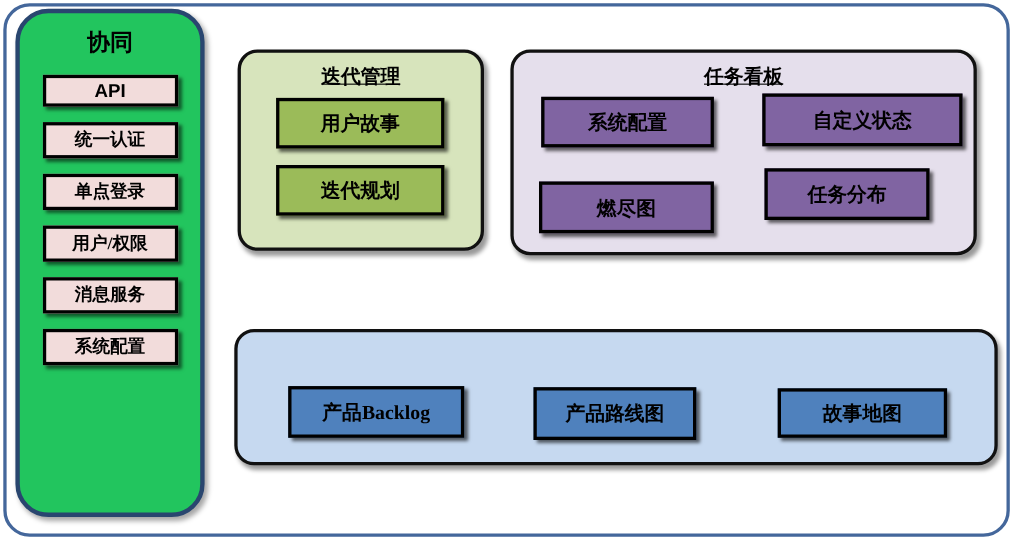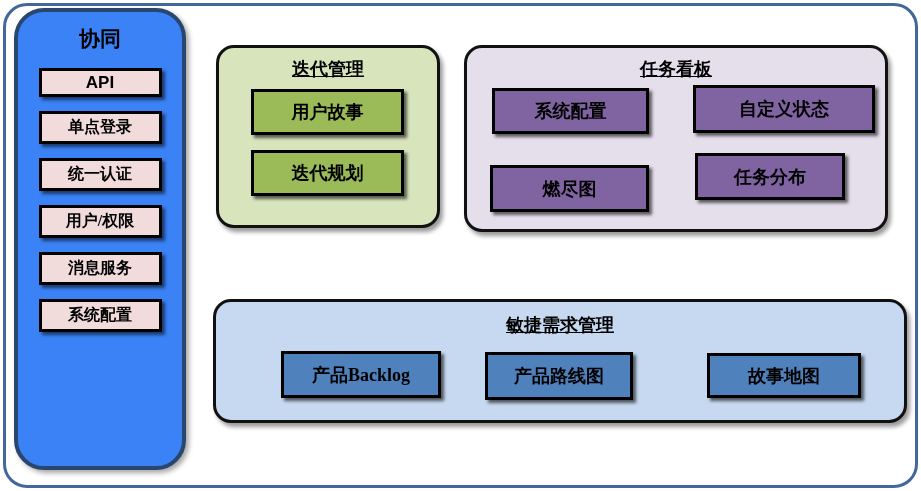--- a/index.html
+++ b/index.html
@@ -11,21 +11,21 @@
 
   
   .outer-frame{
     position:absolute;left:3px;top:3px;width:915px;height:485px;
     border:3px solid #44679b;border-radius:24px;background:transparent;
   }
 
   
   .sidebar{
     position:absolute;left:14px;top:8px;width:172px;height:462px;
-    background:#3b82f6;border:4px solid #29466f;border-radius:30px;
+    background:#22c55e;border:4px solid #29466f;border-radius:30px;
     box-shadow:3px 3px 5px rgba(0,0,0,0.35);
     padding-top:14px;display:flex;flex-direction:column;align-items:center;
   }
   .sidebar-title{
     font-size:21px;font-weight:700;color:#000;height:26px;line-height:26px;
     font-family:"Liberation Sans",sans-serif;
   }
   .sidebar-items{margin-top:16px;display:flex;flex-direction:column;align-items:center;gap:14px;}
   .sidebar-item{
     width:123px;height:33px;background:#f2dcdb;border:3px solid #000;
@@ -65,35 +65,35 @@
 
   
   .pos-user-story       {left:32px;top:41px;width:153px;height:46px;}
   .pos-iteration-plan   {left:32px;top:102px;width:153px;height:46px;}
   
   .pos-task-card        {left:25px;top:40px;width:157px;height:46px;}
   .pos-custom-status    {left:226px;top:37px;width:182px;height:48px;}
   .pos-burndown         {left:23px;top:117px;width:159px;height:47px;}
   .pos-task-distribution{left:228px;top:105px;width:150px;height:47px;}
   
-  .pos-product-backlog  {left:65px;top:49px;width:160px;height:47px;}
+  .pos-product-backlog  {left:46px;top:49px;width:160px;height:47px;}
   .pos-product-roadmap  {left:269px;top:50px;width:148px;height:48px;}
   .pos-story-map        {left:491px;top:51px;width:154px;height:45px;}
 </style>
 </head>
 <body>
 
 <div class="outer-frame"></div>
 
 <aside class="sidebar">
   <div class="sidebar-title">协同</div>
   <div class="sidebar-items">
     <div class="sidebar-item first">API</div>
+    <div class="sidebar-item">统一认证</div>
     <div class="sidebar-item">单点登录</div>
-    <div class="sidebar-item">统一认证</div>
     <div class="sidebar-item">用户/权限</div>
     <div class="sidebar-item">消息服务</div>
     <div class="sidebar-item">系统配置</div>
   </div>
 </aside>
 
 <section class="panel panel-green">
   <div class="panel-title">迭代管理</div>
   <div class="box box-green pos-user-story">用户故事</div>
   <div class="box box-green pos-iteration-plan">迭代规划</div>
@@ -101,17 +101,16 @@
 
 <section class="panel panel-purple">
   <div class="panel-title">任务看板</div>
   <div class="box box-purple pos-task-card">系统配置</div>
   <div class="box box-purple pos-custom-status">自定义状态</div>
   <div class="box box-purple pos-burndown">燃尽图</div>
   <div class="box box-purple pos-task-distribution">任务分布</div>
 </section>
 
 <section class="panel panel-blue">
-  <div class="panel-title">敏捷需求管理</div>
   <div class="box box-blue pos-product-backlog">产品Backlog</div>
   <div class="box box-blue pos-product-roadmap">产品路线图</div>
   <div class="box box-blue pos-story-map">故事地图</div>
 </section>
 
 </body></html>

